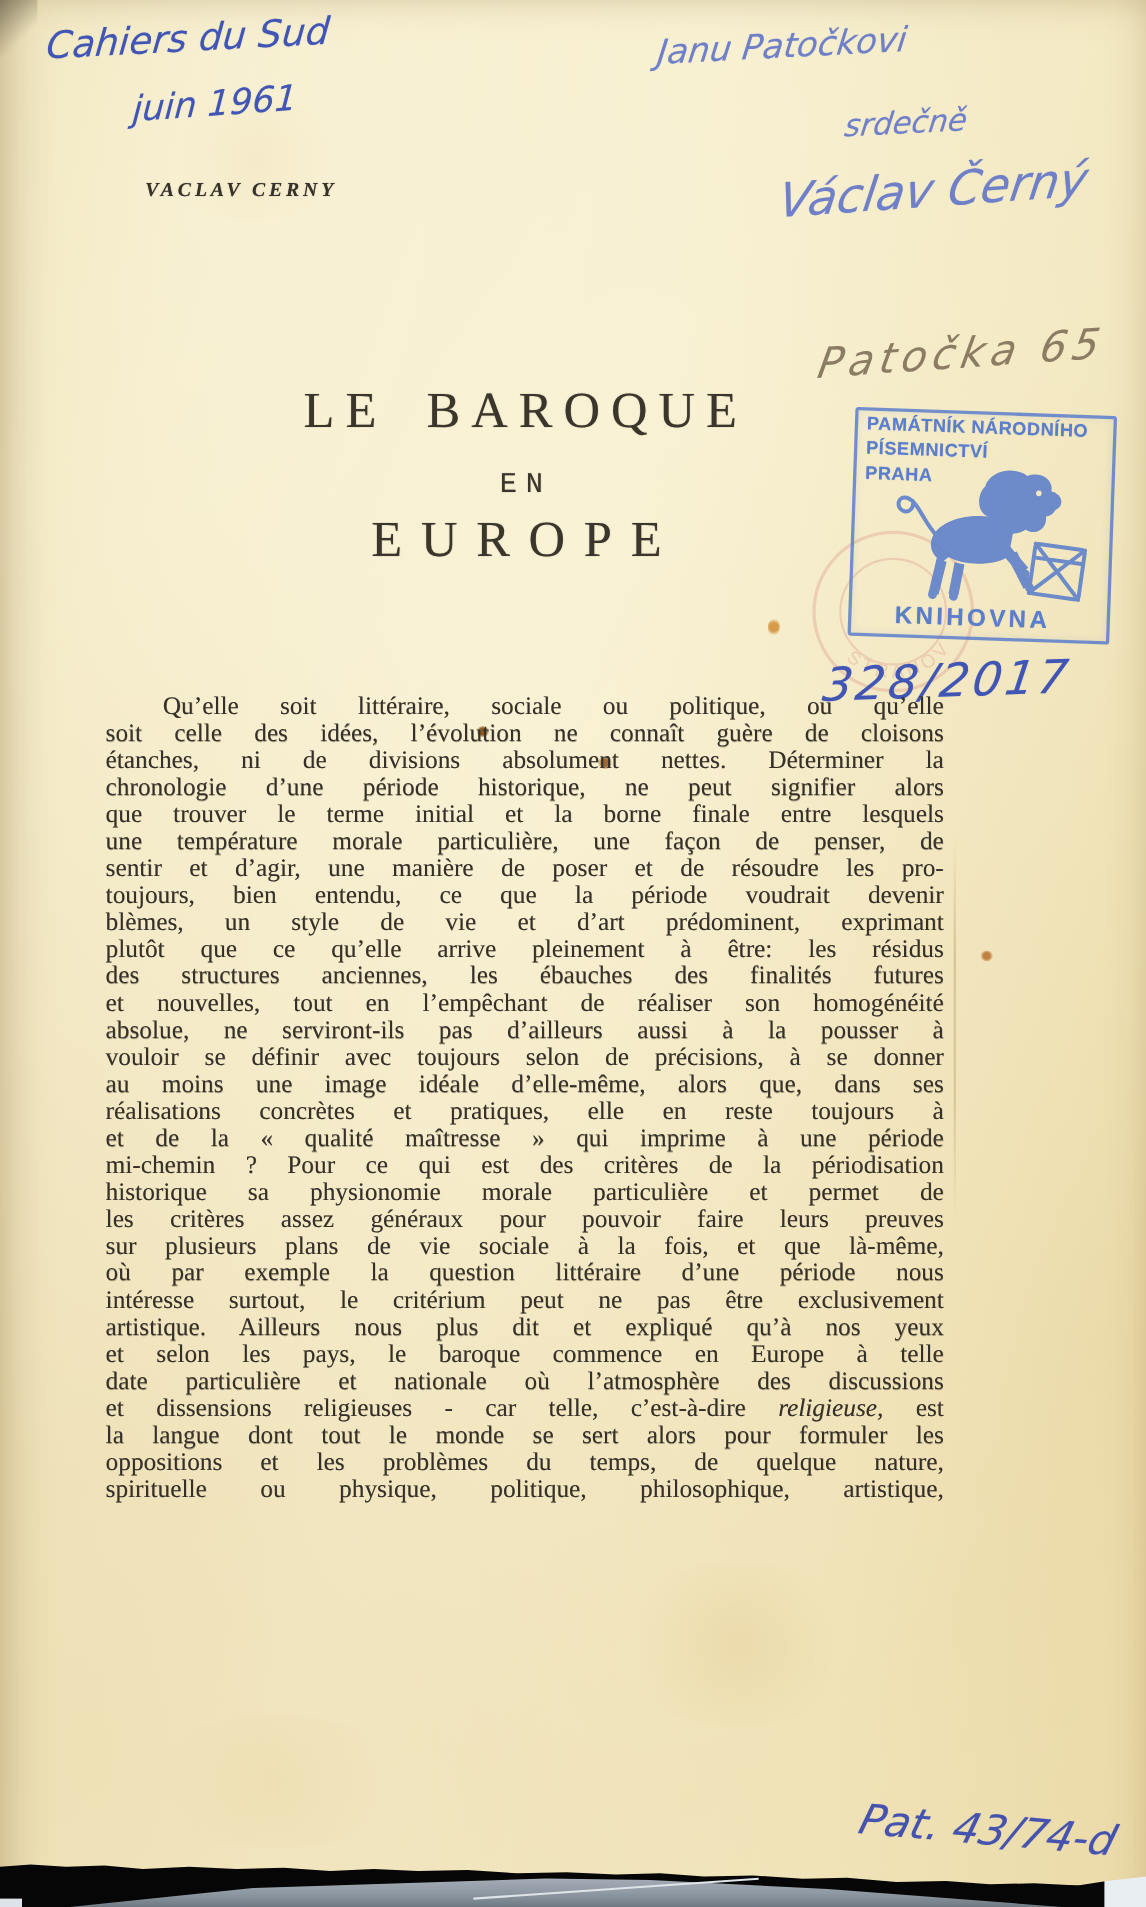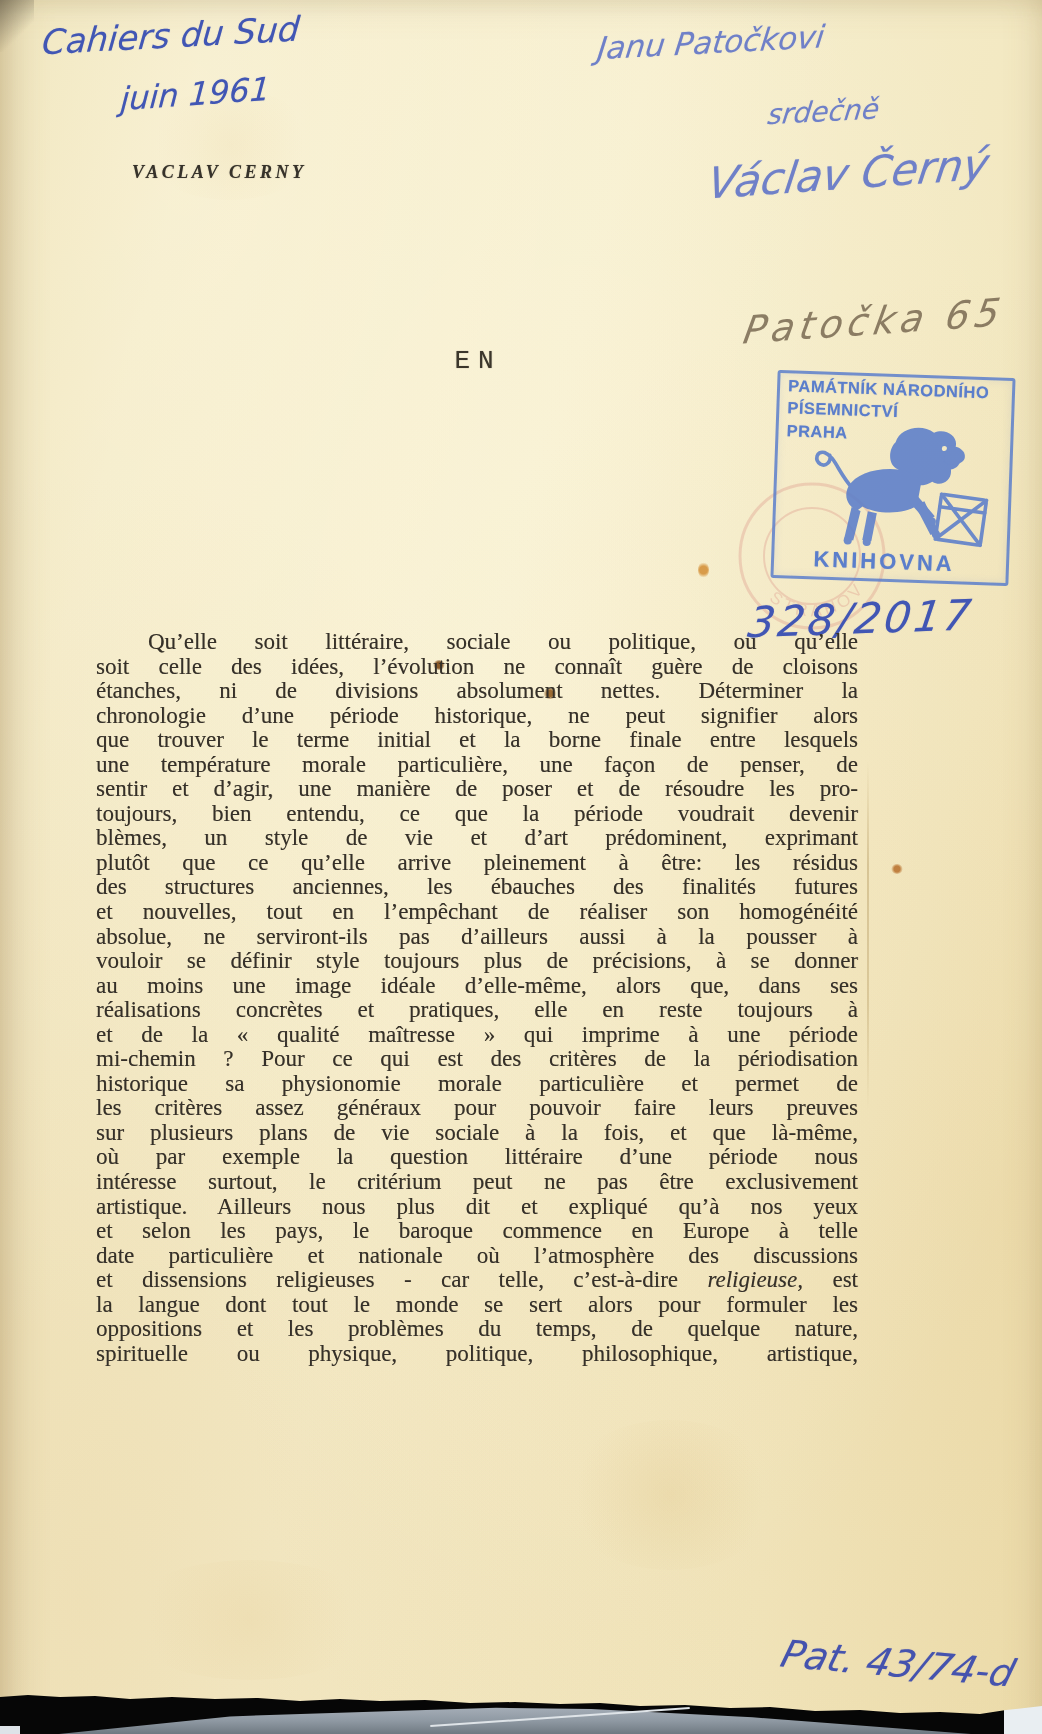--- a/index.html
+++ b/index.html
@@ -96,21 +96,23 @@
 
     <div class="hw ink2" style="left:600px;top:30px;font-size:31px;transform:rotate(-3deg) skewX(-10deg);">Janu Patočkovi</div>
     <div class="hw ink2" style="left:770px;top:98px;font-size:28px;transform:rotate(-3deg) skewX(-10deg);">srdečně</div>
     <div class="hw ink2" style="left:712px;top:158px;font-size:43px;transform:rotate(-4deg) skewX(-12deg);">Václav Černý</div>
 
     <div class="author">VACLAV CERNY</div>
 
     <div class="hw pencil" style="left:748px;top:308px;font-size:38px;letter-spacing:5px;transform:rotate(-4deg) skewX(-14deg);">Patočka 65</div>
 
     <div class="title-block">
+      <div class="t1">LE BAROQUE</div>
       <div class="t2">EN</div>
+      <div class="t3">EUROPE</div>
     </div>
 
     <svg class="round-stamp" width="172" height="164" viewBox="0 0 172 164">
       <circle cx="86" cy="80" r="72" fill="none" stroke="#d98a80" stroke-width="3"></circle>
       <circle cx="86" cy="80" r="48" fill="none" stroke="#d98a80" stroke-width="2"></circle>
       <path id="arcb" d="M 24,92 A 64 64 0 0 0 148,92" fill="none"></path>
       <text font-family="Liberation Sans, sans-serif" font-size="17" fill="#d98a80" letter-spacing="4">
         <textPath href="#arcb" startOffset="22%">STRAHOV</textPath>
       </text>
     </svg>
@@ -154,21 +156,21 @@
       <div class="bl">chronologie d’une période historique, ne peut signifier alors</div>
       <div class="bl">que trouver le terme initial et la borne finale entre lesquels</div>
       <div class="bl">une température morale particulière, une façon de penser, de</div>
       <div class="bl">sentir et d’agir, une manière de poser et de résoudre les pro-</div>
       <div class="bl">toujours, bien entendu, ce que la période voudrait devenir</div>
       <div class="bl">blèmes, un style de vie et d’art prédominent, exprimant</div>
       <div class="bl">plutôt que ce qu’elle arrive pleinement à être: les résidus</div>
       <div class="bl">des structures anciennes, les ébauches des finalités futures</div>
       <div class="bl">et nouvelles, tout en l’empêchant de réaliser son homogénéité</div>
       <div class="bl">absolue, ne serviront-ils pas d’ailleurs aussi à la pousser à</div>
-      <div class="bl">vouloir se définir style toujours plus de précisions, à se donner</div>
+      <div class="bl">vouloir se définir avec toujours selon de précisions, à se donner</div>
       <div class="bl">au moins une image idéale d’elle-même, alors que, dans ses</div>
       <div class="bl">réalisations concrètes et pratiques, elle en reste toujours à</div>
       <div class="bl">et de la « qualité maîtresse » qui imprime à une période</div>
       <div class="bl">mi-chemin ? Pour ce qui est des critères de la périodisation</div>
       <div class="bl">historique sa physionomie morale particulière et permet de</div>
       <div class="bl">les critères assez généraux pour pouvoir faire leurs preuves</div>
       <div class="bl">sur plusieurs plans de vie sociale à la fois, et que là-même,</div>
       <div class="bl">où par exemple la question littéraire d’une période nous</div>
       <div class="bl">intéresse surtout, le critérium peut ne pas être exclusivement</div>
       <div class="bl">artistique. Ailleurs nous plus dit et expliqué qu’à nos yeux</div>

